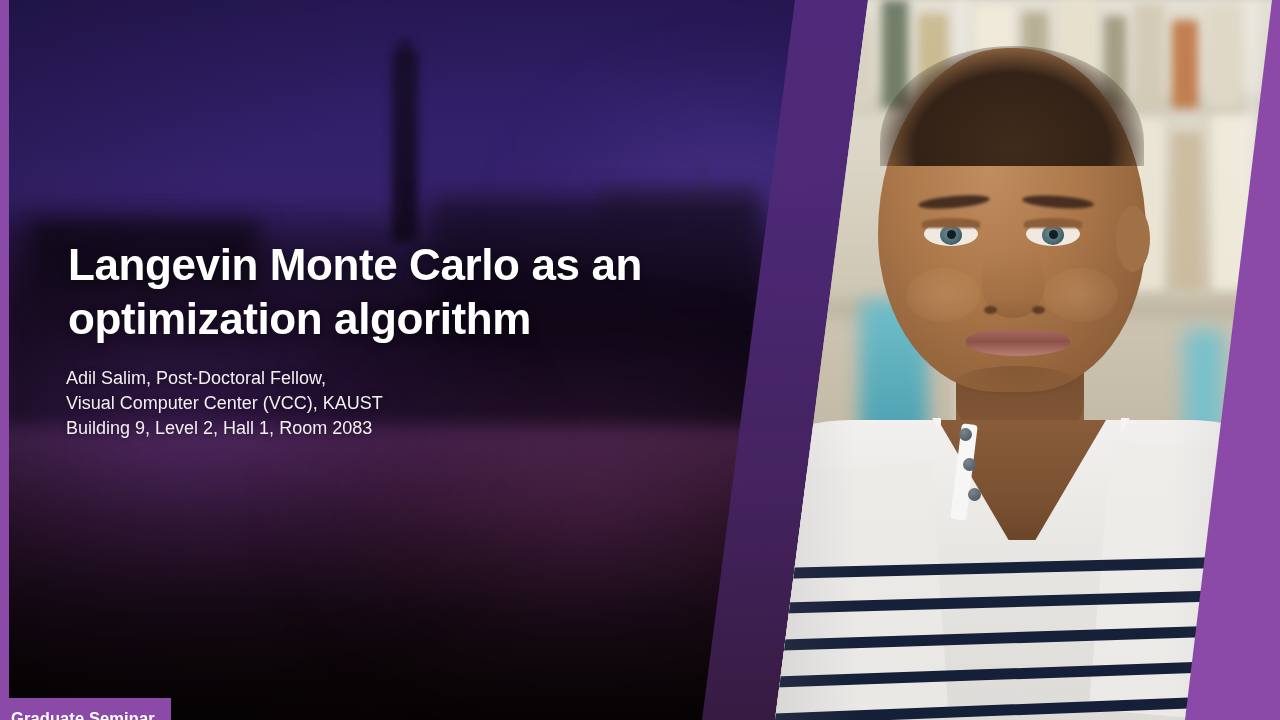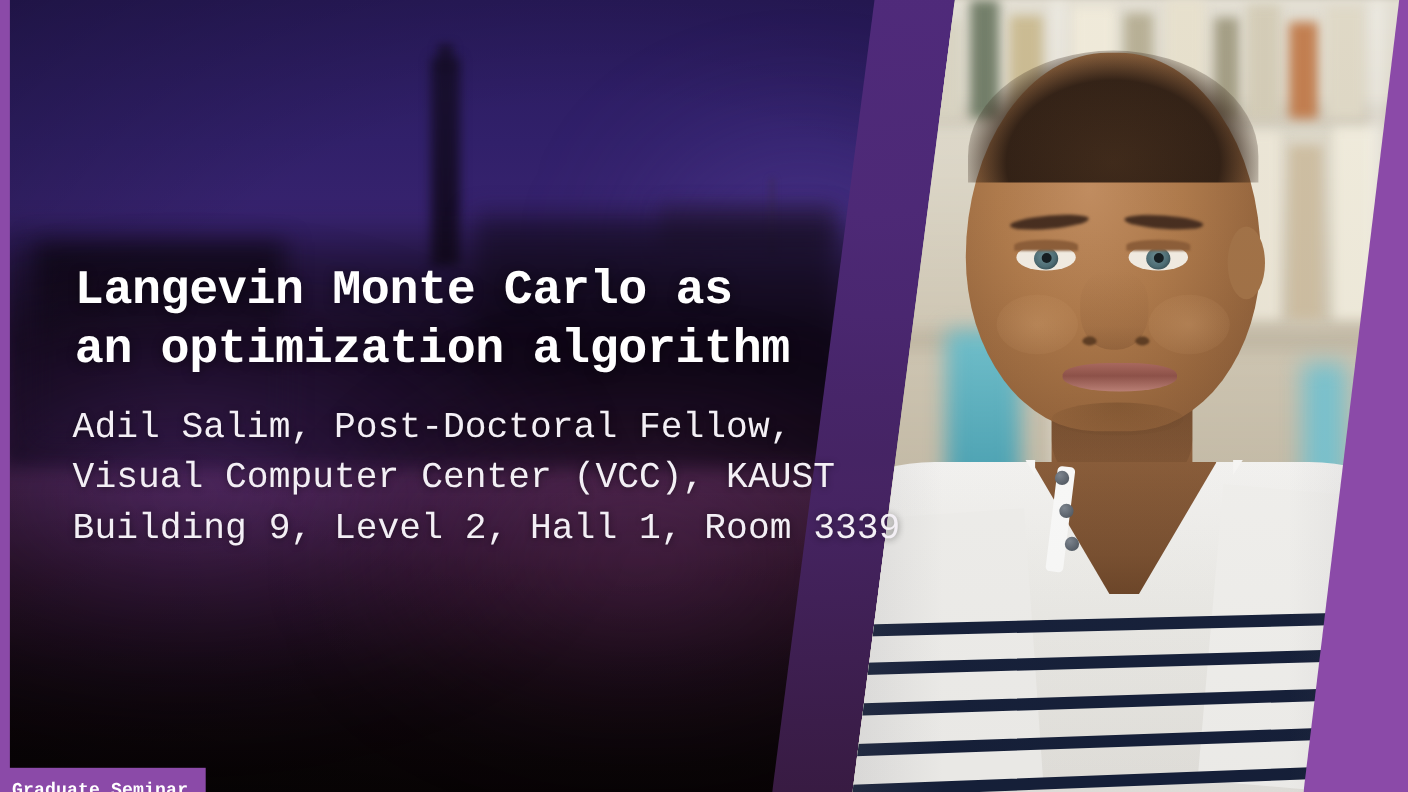--- a/index.html
+++ b/index.html
@@ -5,21 +5,21 @@
   html, body {
     margin: 0;
     padding: 0;
     background: #000;
   }
   #slide {
     position: relative;
     width: 1280px;
     height: 720px;
     overflow: hidden;
-    font-family: Liberation Mono, monospace;
+    font-family: Liberation Sans, sans-serif;
     background: #1d4ed8;
   }
 
   
   .bg-base {
     position: absolute;
     inset: 0;
     background:
       linear-gradient(180deg,
         #2a1b5e 0%,
@@ -436,21 +436,21 @@
     font-weight: bold;
     line-height: 1.22;
     color: #ffffff;
     letter-spacing: -0.4px;
     text-shadow: 0 2px 10px rgba(0,0,0,0.45);
   }
   .subtitle {
     position: absolute;
     left: 66px; top: 366px;
     width: 680px;
-    font-size: 33px;
+    font-size: 18px;
     font-weight: normal;
     line-height: 1.40;
     color: #f3eff5;
     text-shadow: 0 1px 7px rgba(0,0,0,0.45);
   }
   .subtitle div { white-space: nowrap; }
 
   
   .badge {
     position: absolute;
@@ -569,18 +569,18 @@
 
   <div class="right-wedge"></div>
 
   <div class="left-accent"></div>
 
   <div class="title">Langevin Monte Carlo as an optimization algorithm</div>
 
   <div class="subtitle">
     <div>Adil Salim, Post-Doctoral Fellow,</div>
     <div>Visual Computer Center (VCC), KAUST</div>
-    <div>Building 9, Level 2, Hall 1, Room 3339</div>
+    <div>Building 9, Level 2, Hall 1, Room 2083</div>
   </div>
 
   <div class="badge badge-2">Graduate Seminar</div>
 
 </div>
 
 </body></html>

